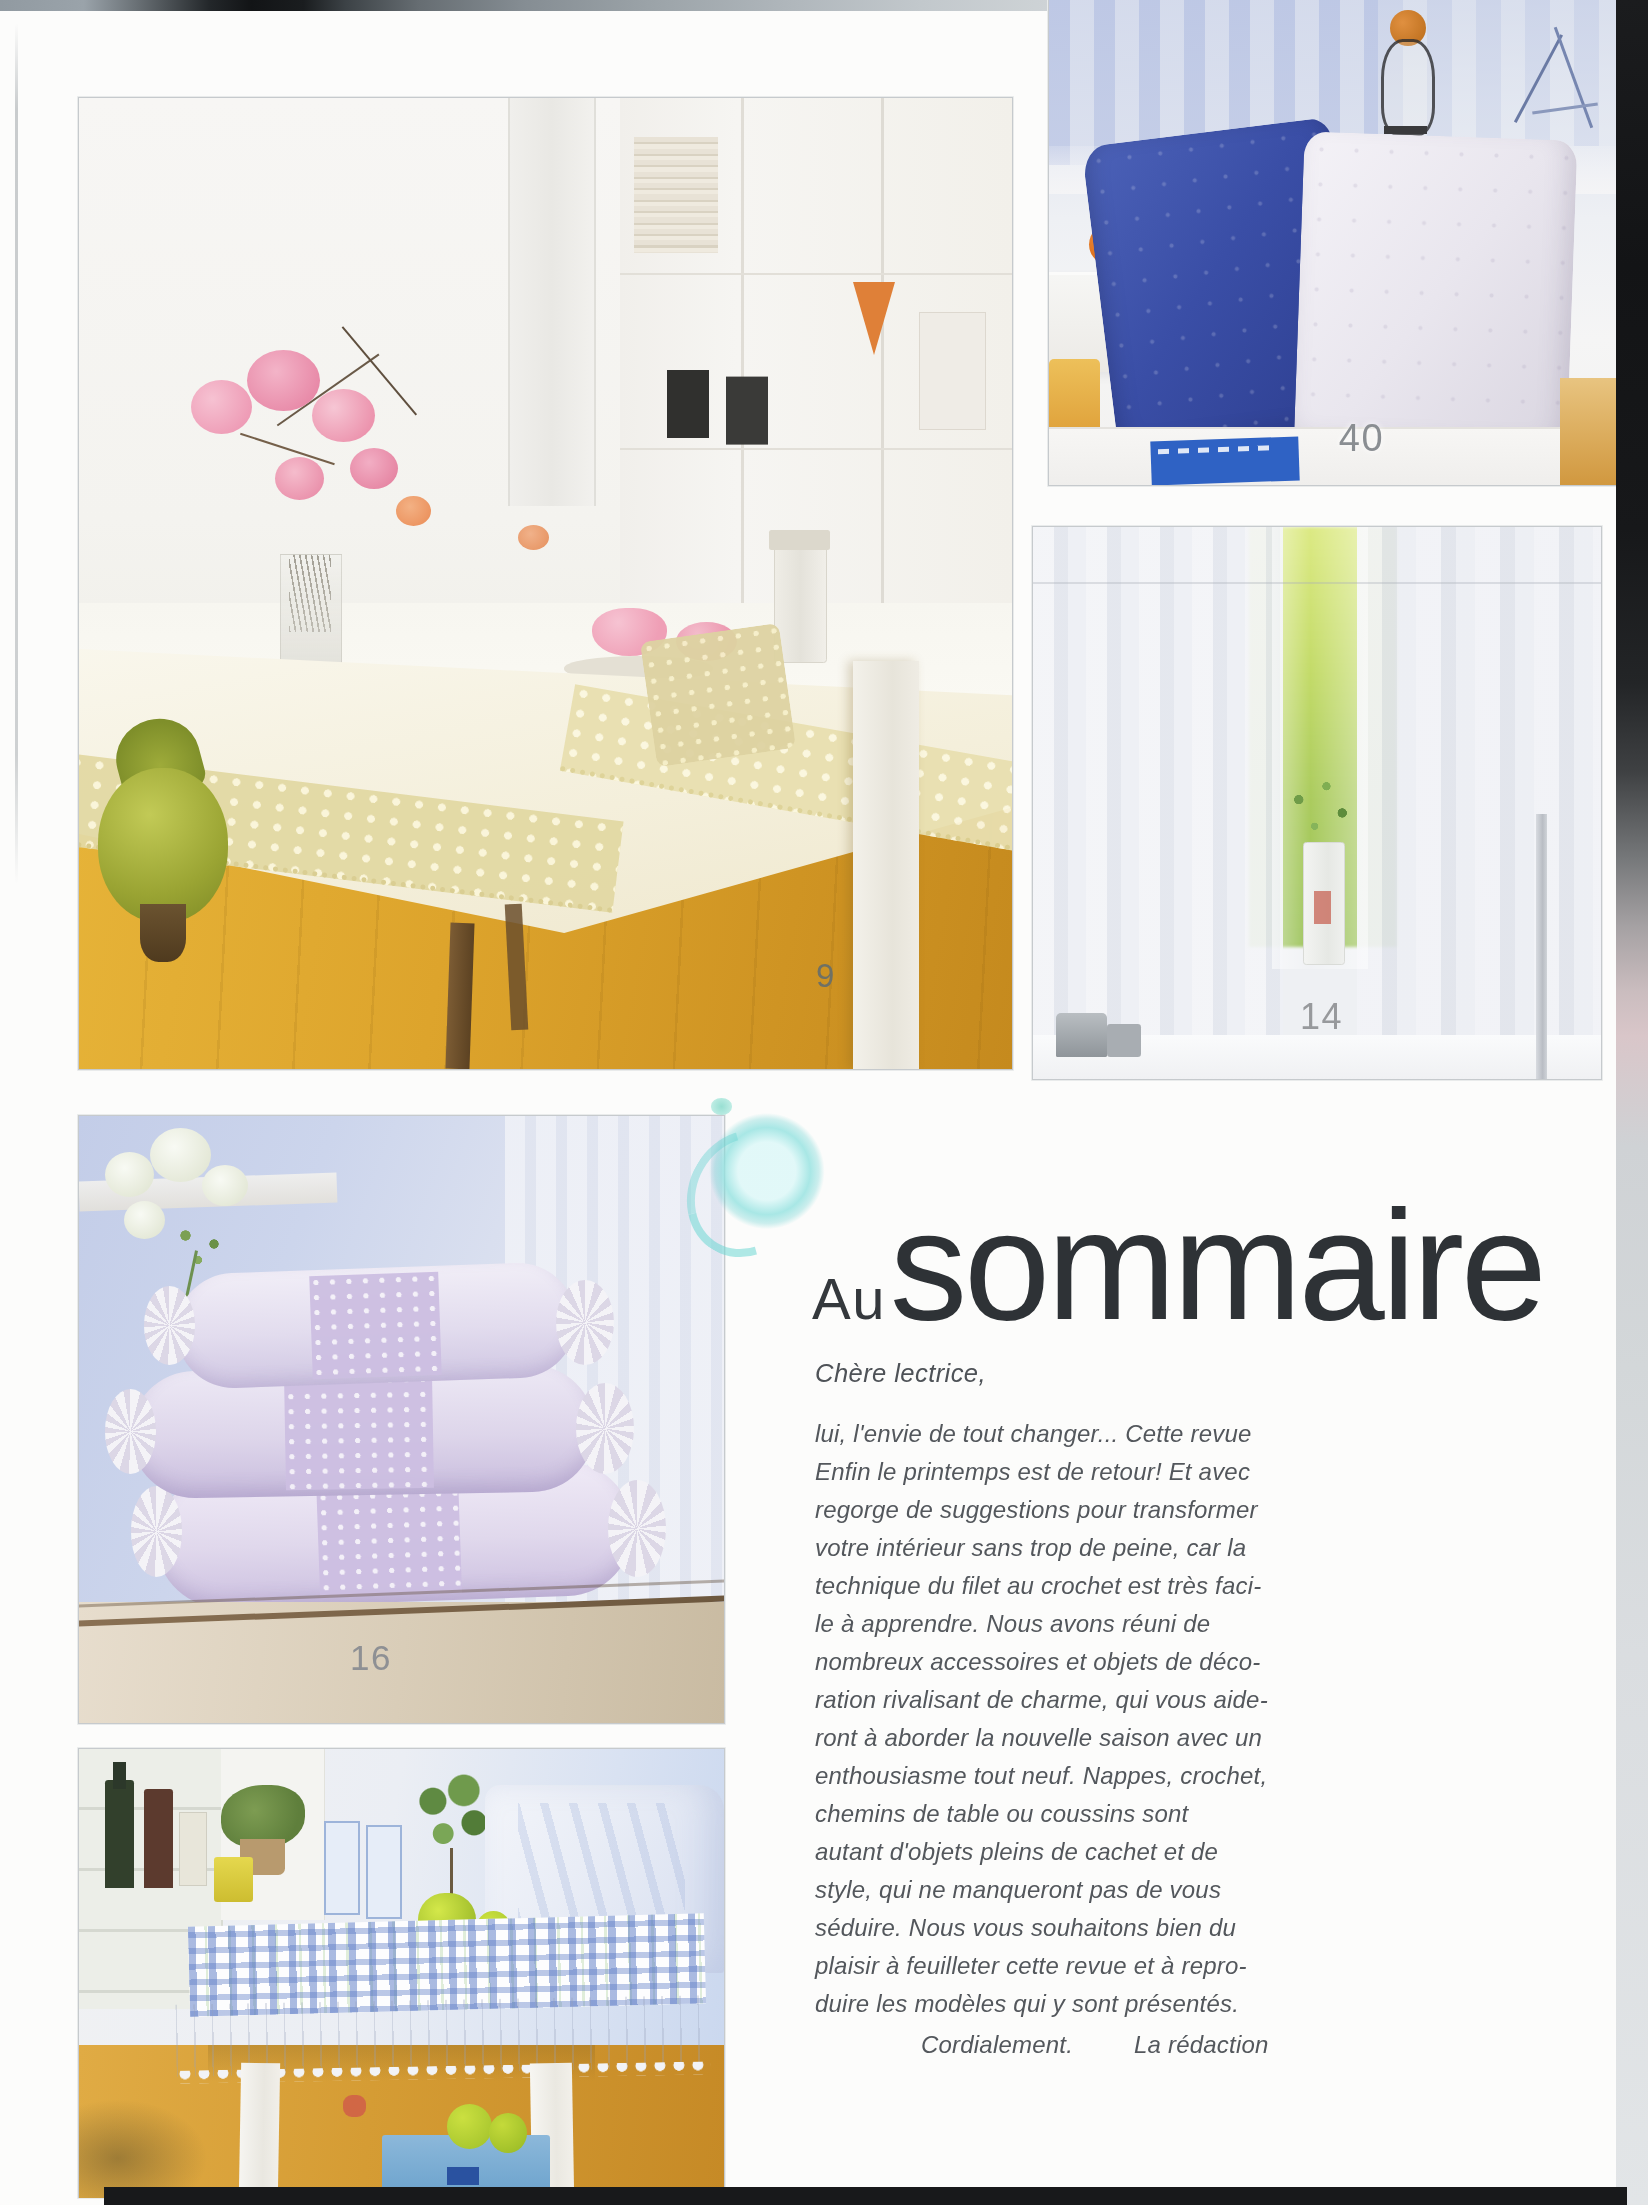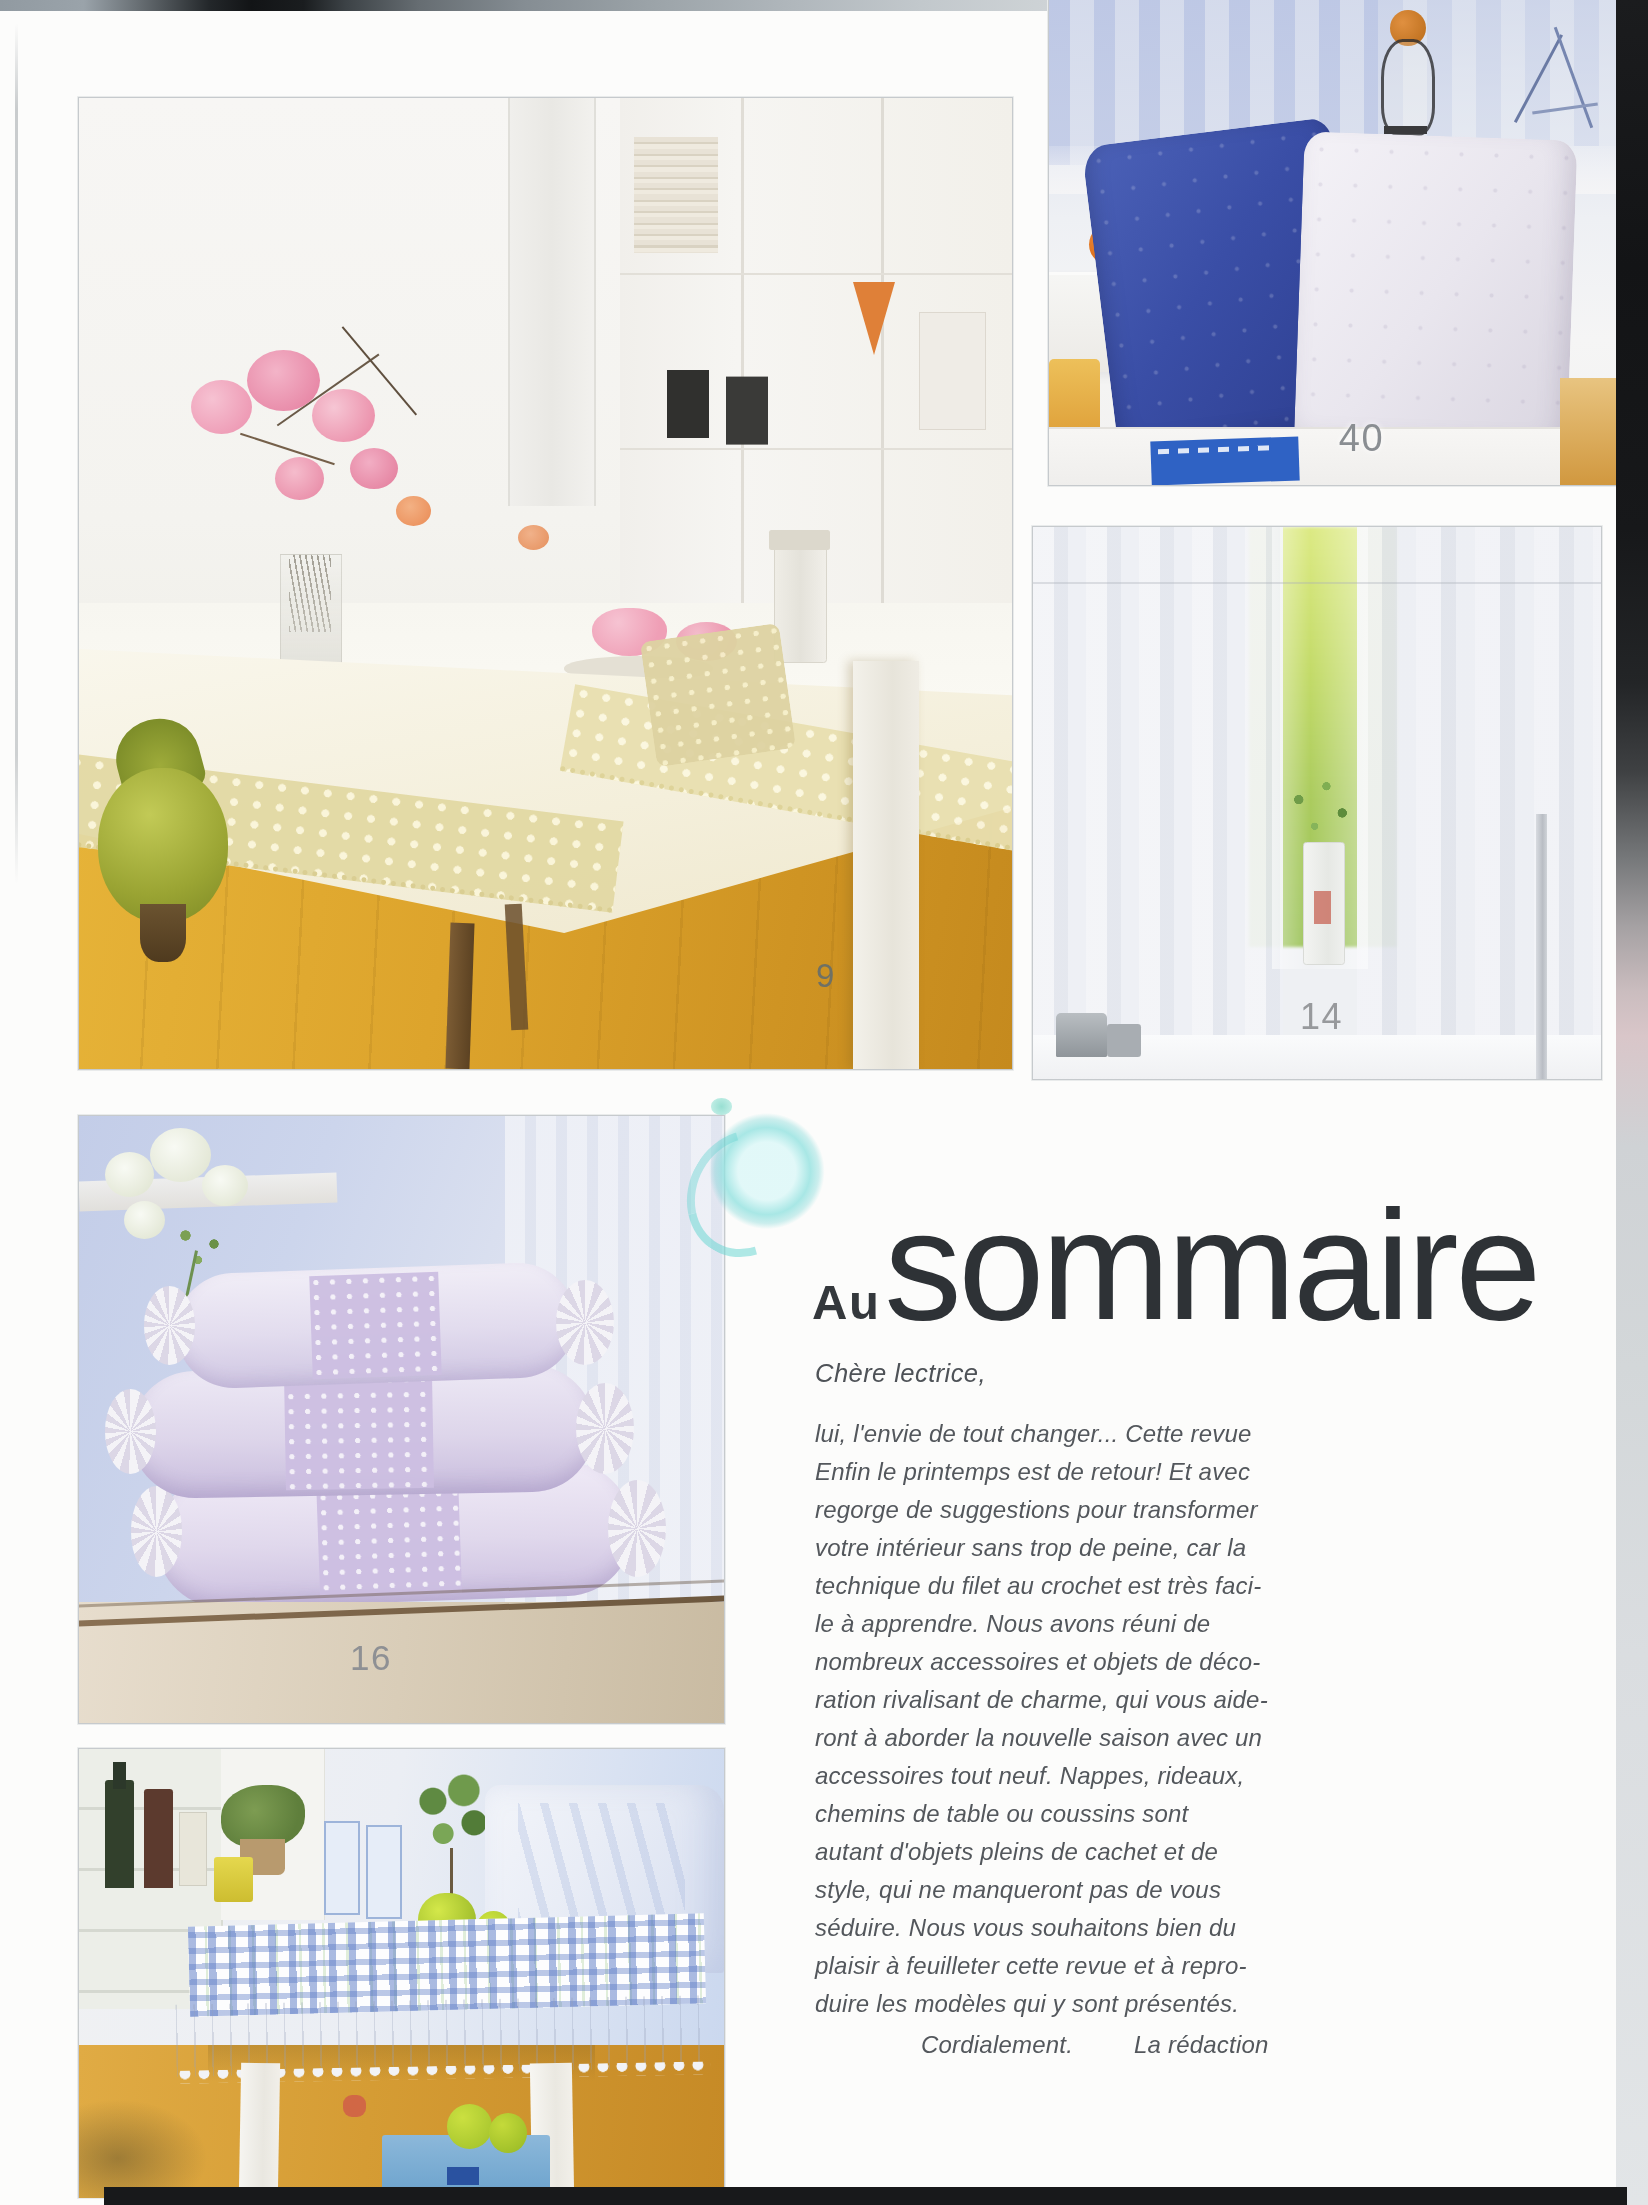--- a/index.html
+++ b/index.html
@@ -191,21 +191,21 @@
   
   .watermark{left:683px;top:1095px;width:157px;height:173px;z-index:4;transform:rotate(-15deg);border-radius:50%;
     background:radial-gradient(ellipse 46% 42% at 55% 45%,rgba(224,248,248,.95) 40%,rgba(140,224,222,.75) 60%,rgba(90,205,205,.3) 72%,rgba(0,0,0,0) 80%);}
   .watermark-arc{left:689px;top:1128px;width:99px;height:115px;z-index:4;border:8.2px solid rgba(0,0,0,0);
     border-bottom-color:rgba(110,215,212,.55);border-left-color:rgba(110,215,212,.45);border-radius:50%;transform:rotate(30deg);}
   .watermark-dot{left:711px;top:1098px;width:21.4px;height:16.5px;z-index:4;border-radius:50%;opacity:.8;
     background:radial-gradient(circle,#7fd8c8,#bfeee6);}
 
   
   .heading{left:812px;top:1177px;z-index:5;white-space:nowrap;color:#2e3236;}
-  .heading-au{font-size:49px;letter-spacing:1.6px;color:#34383c;font-weight:bold;}
+  .heading-au{font-size:58px;letter-spacing:1.6px;color:#34383c;}
   .heading-main{font-size:155px;letter-spacing:-3.3px;}
   .salutation{left:815px;top:1359px;z-index:5;font-style:italic;font-size:25.6px;color:#4e5257;letter-spacing:0.4px;}
   .letter{left:815px;top:1415px;width:536px;z-index:5;font-style:italic;font-size:24px;line-height:38px;color:#53575c;letter-spacing:0.2px;}
   .letter-closing{display:flex;gap:61px;padding-left:106px;margin-top:3.3px;}
   .signature{left:907px;top:2091px;width:668px;z-index:5;text-align:right;font-size:45px;font-weight:bold;color:#141618;}
   .footer{left:823px;top:2145px;width:767px;z-index:6;font-size:24px;font-weight:bold;line-height:30.5px;color:#232527;letter-spacing:0.2px;}
 </style>
 </head>
 <body>
 
@@ -376,21 +376,21 @@
   <div class="abs letter">
     <div>lui, l'envie de tout changer... Cette revue</div>
     <div>Enfin le printemps est de retour! Et avec</div>
     <div>regorge de suggestions pour transformer</div>
     <div>votre intérieur sans trop de peine, car la</div>
     <div>technique du filet au crochet est très faci-</div>
     <div>le à apprendre. Nous avons réuni de</div>
     <div>nombreux accessoires et objets de déco-</div>
     <div>ration rivalisant de charme, qui vous aide-</div>
     <div>ront à aborder la nouvelle saison avec un</div>
-    <div>accessoires tout neuf. Nappes, rideaux,</div>
+    <div>enthousiasme tout neuf. Nappes, crochet,</div>
     <div>chemins de table ou coussins sont</div>
     <div>autant d'objets pleins de cachet et de</div>
     <div>style, qui ne manqueront pas de vous</div>
     <div>séduire. Nous vous souhaitons bien du</div>
     <div>plaisir à feuilleter cette revue et à repro-</div>
     <div>duire les modèles qui y sont présentés.</div>
     <div class="letter-closing">
       <span>Cordialement.</span>
       <span>La rédaction</span>
     </div>

